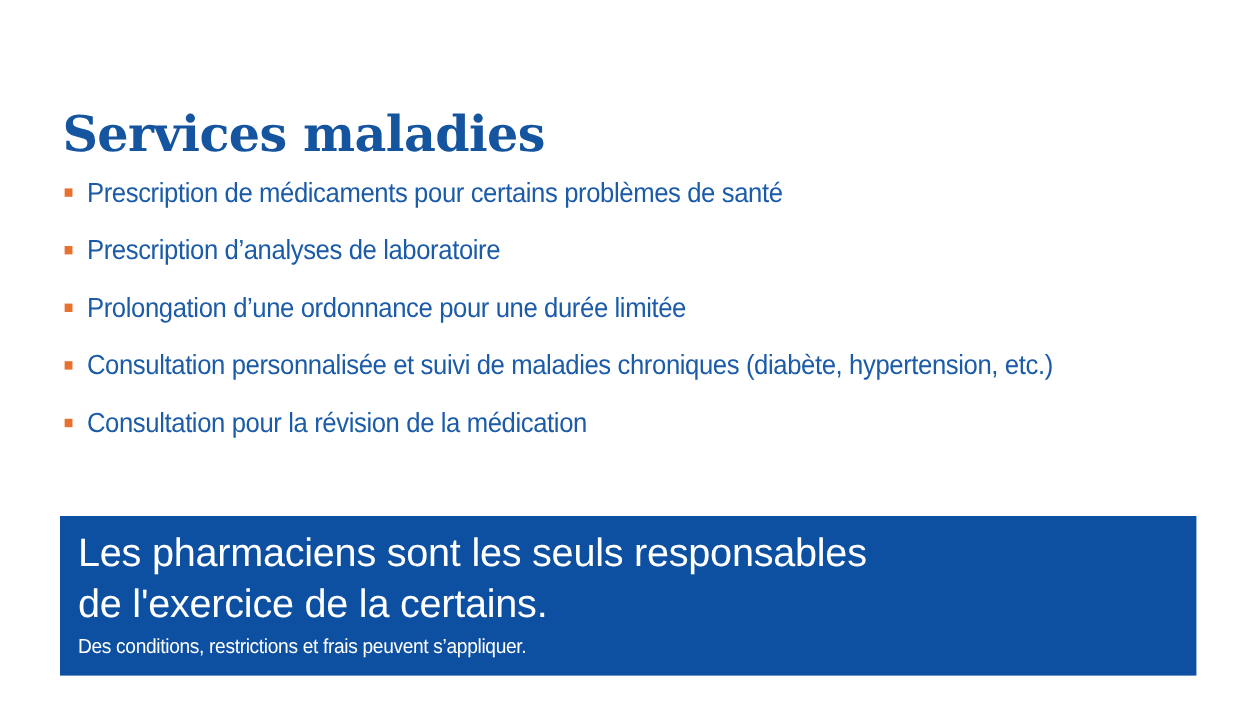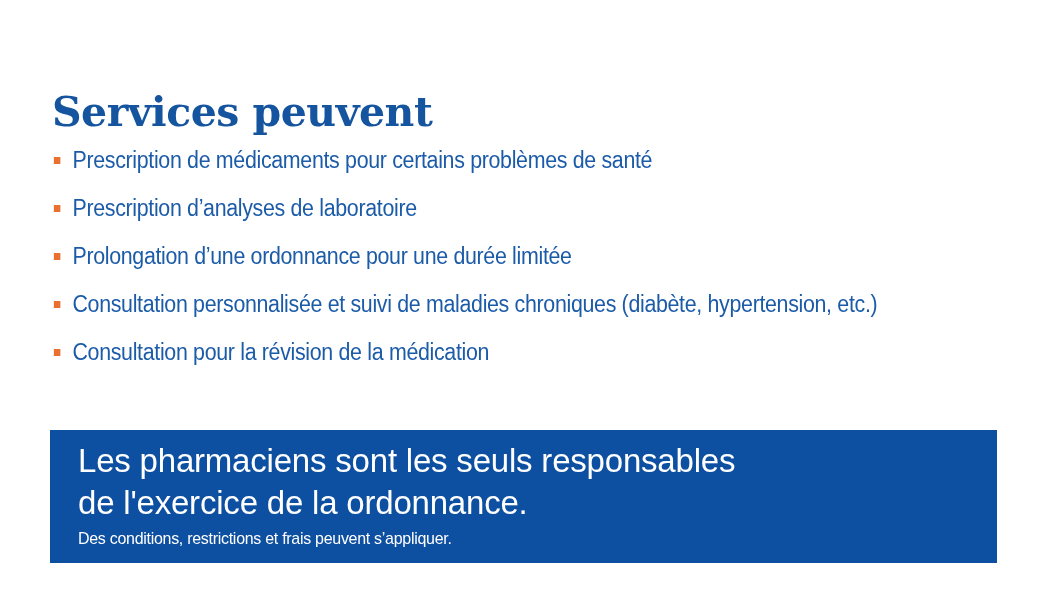--- a/index.html
+++ b/index.html
@@ -75,21 +75,21 @@
 
   
   .callout {
     position: absolute;
     left: 50px;
     top: 430px;
     width: 947px;
     height: 133px;
     background: #0D4FA0;
     box-sizing: border-box;
-    padding: 10px 0 0 28px;
+    padding: 10px 0 0 15px;
   }
   .callout-headline {
     color: #ffffff;
     font-family: "Liberation Sans", sans-serif;
     font-weight: 300;
     font-size: 33px;
     line-height: 42px;
     letter-spacing: -0.2px;
     white-space: nowrap;
   }
@@ -107,21 +107,21 @@
     white-space: nowrap;
     transform: scaleX(0.94);
     transform-origin: left center;
   }
 </style>
 </head>
 <body>
 
 <div class="slide">
 
-  <h1 class="slide-title">Services peuvent</h1>
+  <h1 class="slide-title">Services maladies</h1>
 
   <ul class="bullet-list">
 
     <li class="bullet-item">
       <span class="bullet-marker"></span>
       <span class="bullet-text">Prescription de médicaments pour certains problèmes de santé</span>
     </li>
 
     <li class="bullet-item">
       <span class="bullet-marker"></span>
@@ -141,18 +141,18 @@
     <li class="bullet-item">
       <span class="bullet-marker"></span>
       <span class="bullet-text">Consultation pour la révision de la médication</span>
     </li>
 
   </ul>
 
   <div class="callout">
     <div class="callout-headline">
       <span class="hl-line">Les pharmaciens sont les seuls responsables</span>
-      <span class="hl-line">de l'exercice de la ordonnance.</span>
+      <span class="hl-line">de l'exercice de la certains.</span>
     </div>
     <div class="callout-note">Des conditions, restrictions et frais peuvent s’appliquer.</div>
   </div>
 
 </div>
 
 </body></html>

